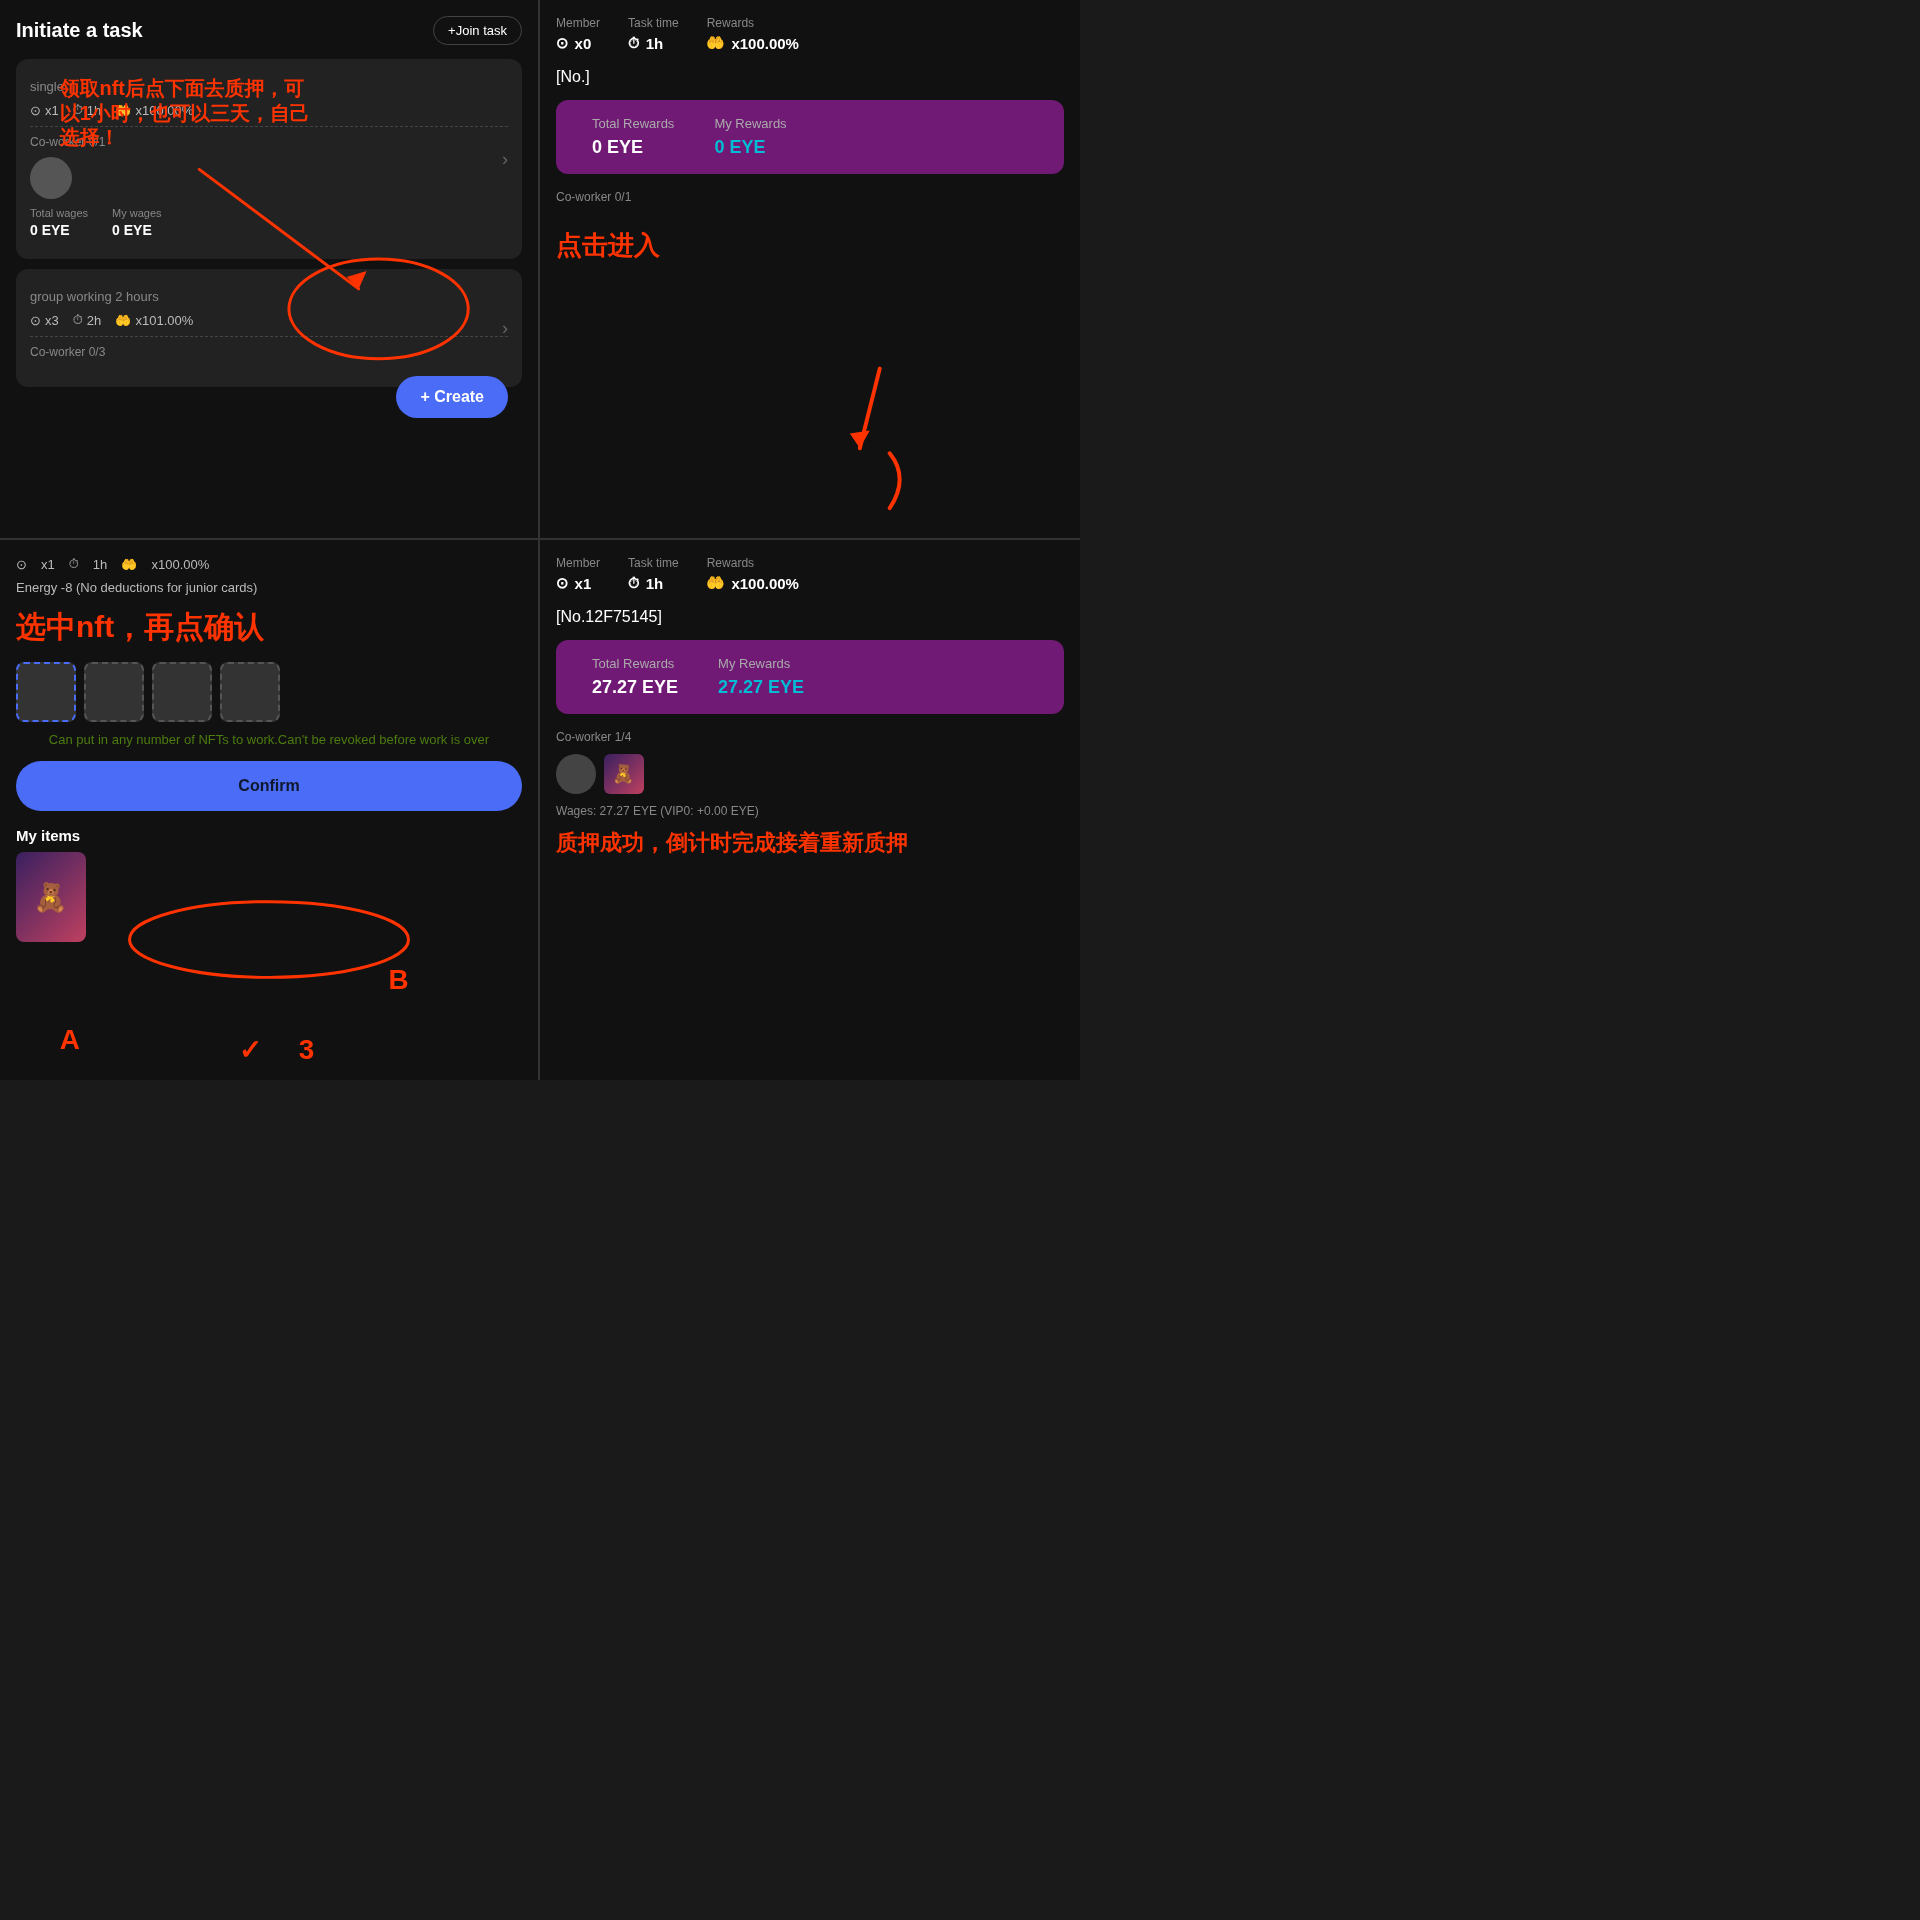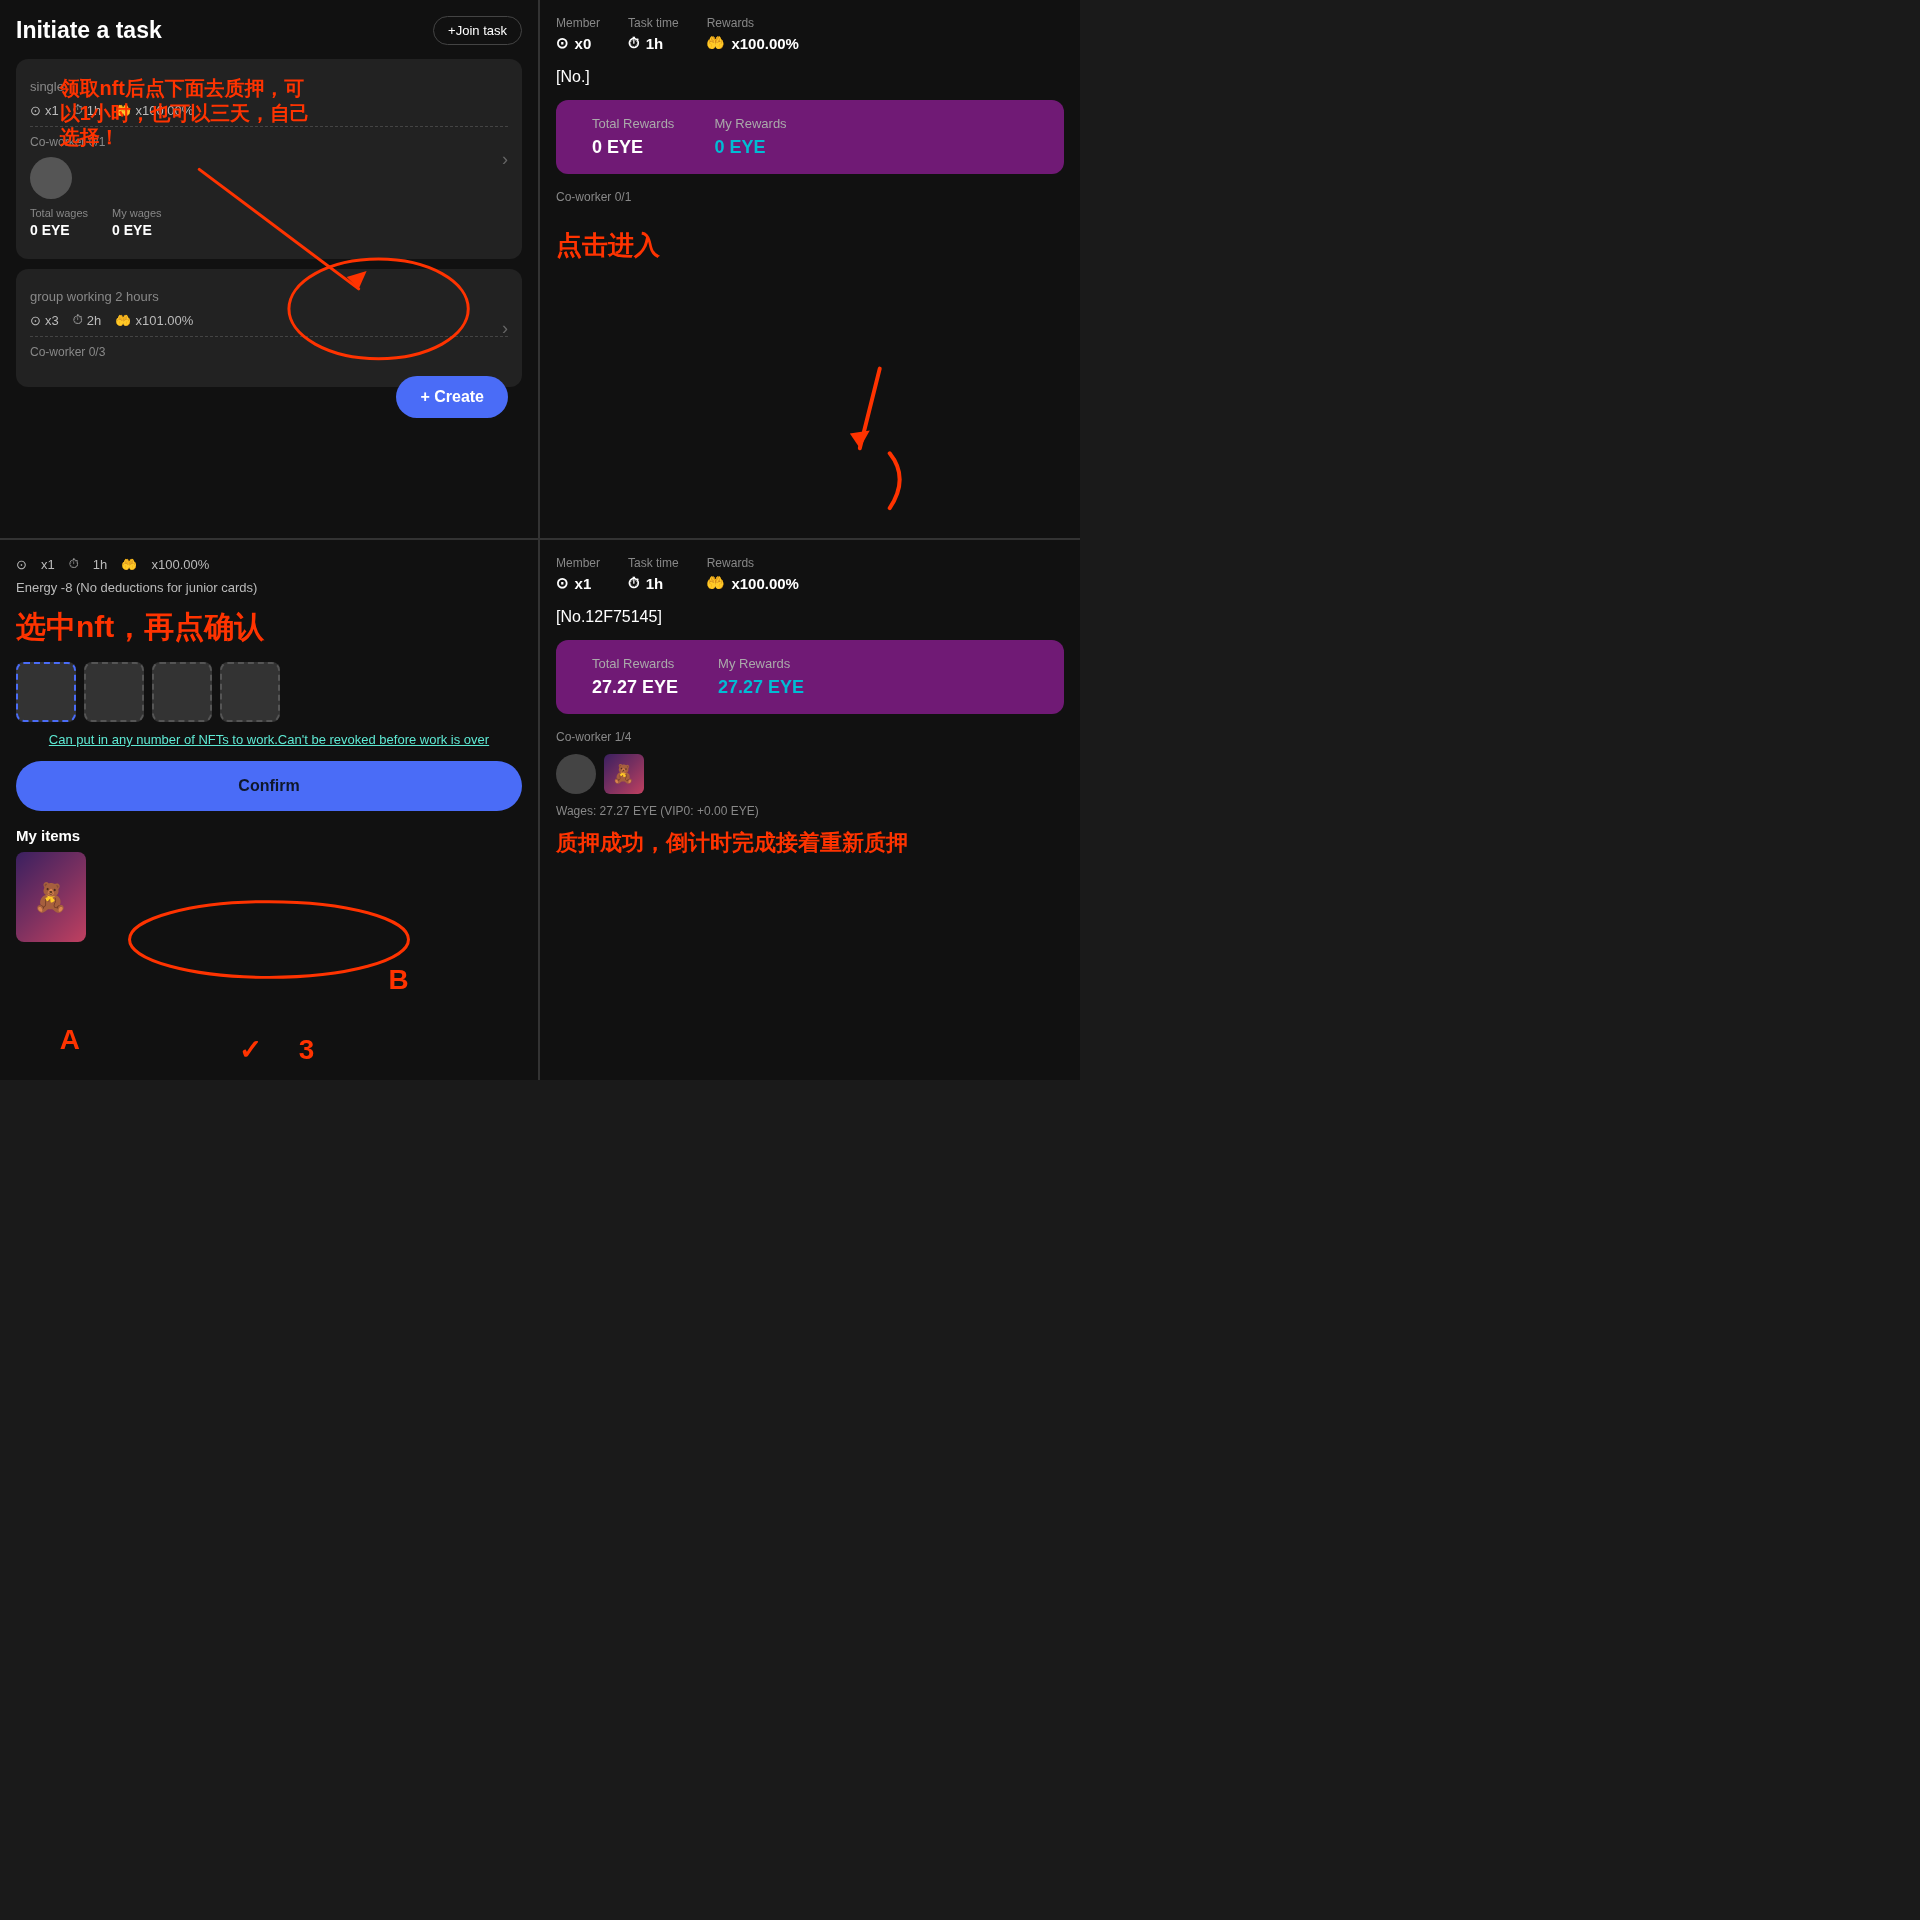--- a/index.html
+++ b/index.html
@@ -44,21 +44,21 @@
 
     .tl-header {
       display: flex;
       justify-content: space-between;
       align-items: center;
       margin-bottom: 4px;
     }
 
     .tl-title {
       color: #fff;
-      font-size: 23px;
+      font-size: 20px;
       font-weight: 700;
     }
 
     .join-task-btn {
       background: #111;
       color: #fff;
       border: 1px solid #444;
       border-radius: 20px;
       padding: 6px 14px;
       font-size: 13px;
@@ -259,25 +259,24 @@
       background: #333;
       border-radius: 8px;
       border: 2px dashed #555;
     }
 
     .nft-slot.selected {
       border-color: #4a6cf7;
     }
 
     .cant-revoke-text {
-      color: #5eead4;
+      color: #4d7c0f;
       font-size: 13px;
       text-align: center;
       margin-bottom: 14px;
-      text-decoration: underline;
     }
 
     .confirm-btn {
       background: #4a6cf7;
       color: #0f172a;
       border: none;
       border-radius: 28px;
       padding: 16px;
       font-size: 16px;
       font-weight: 700;

